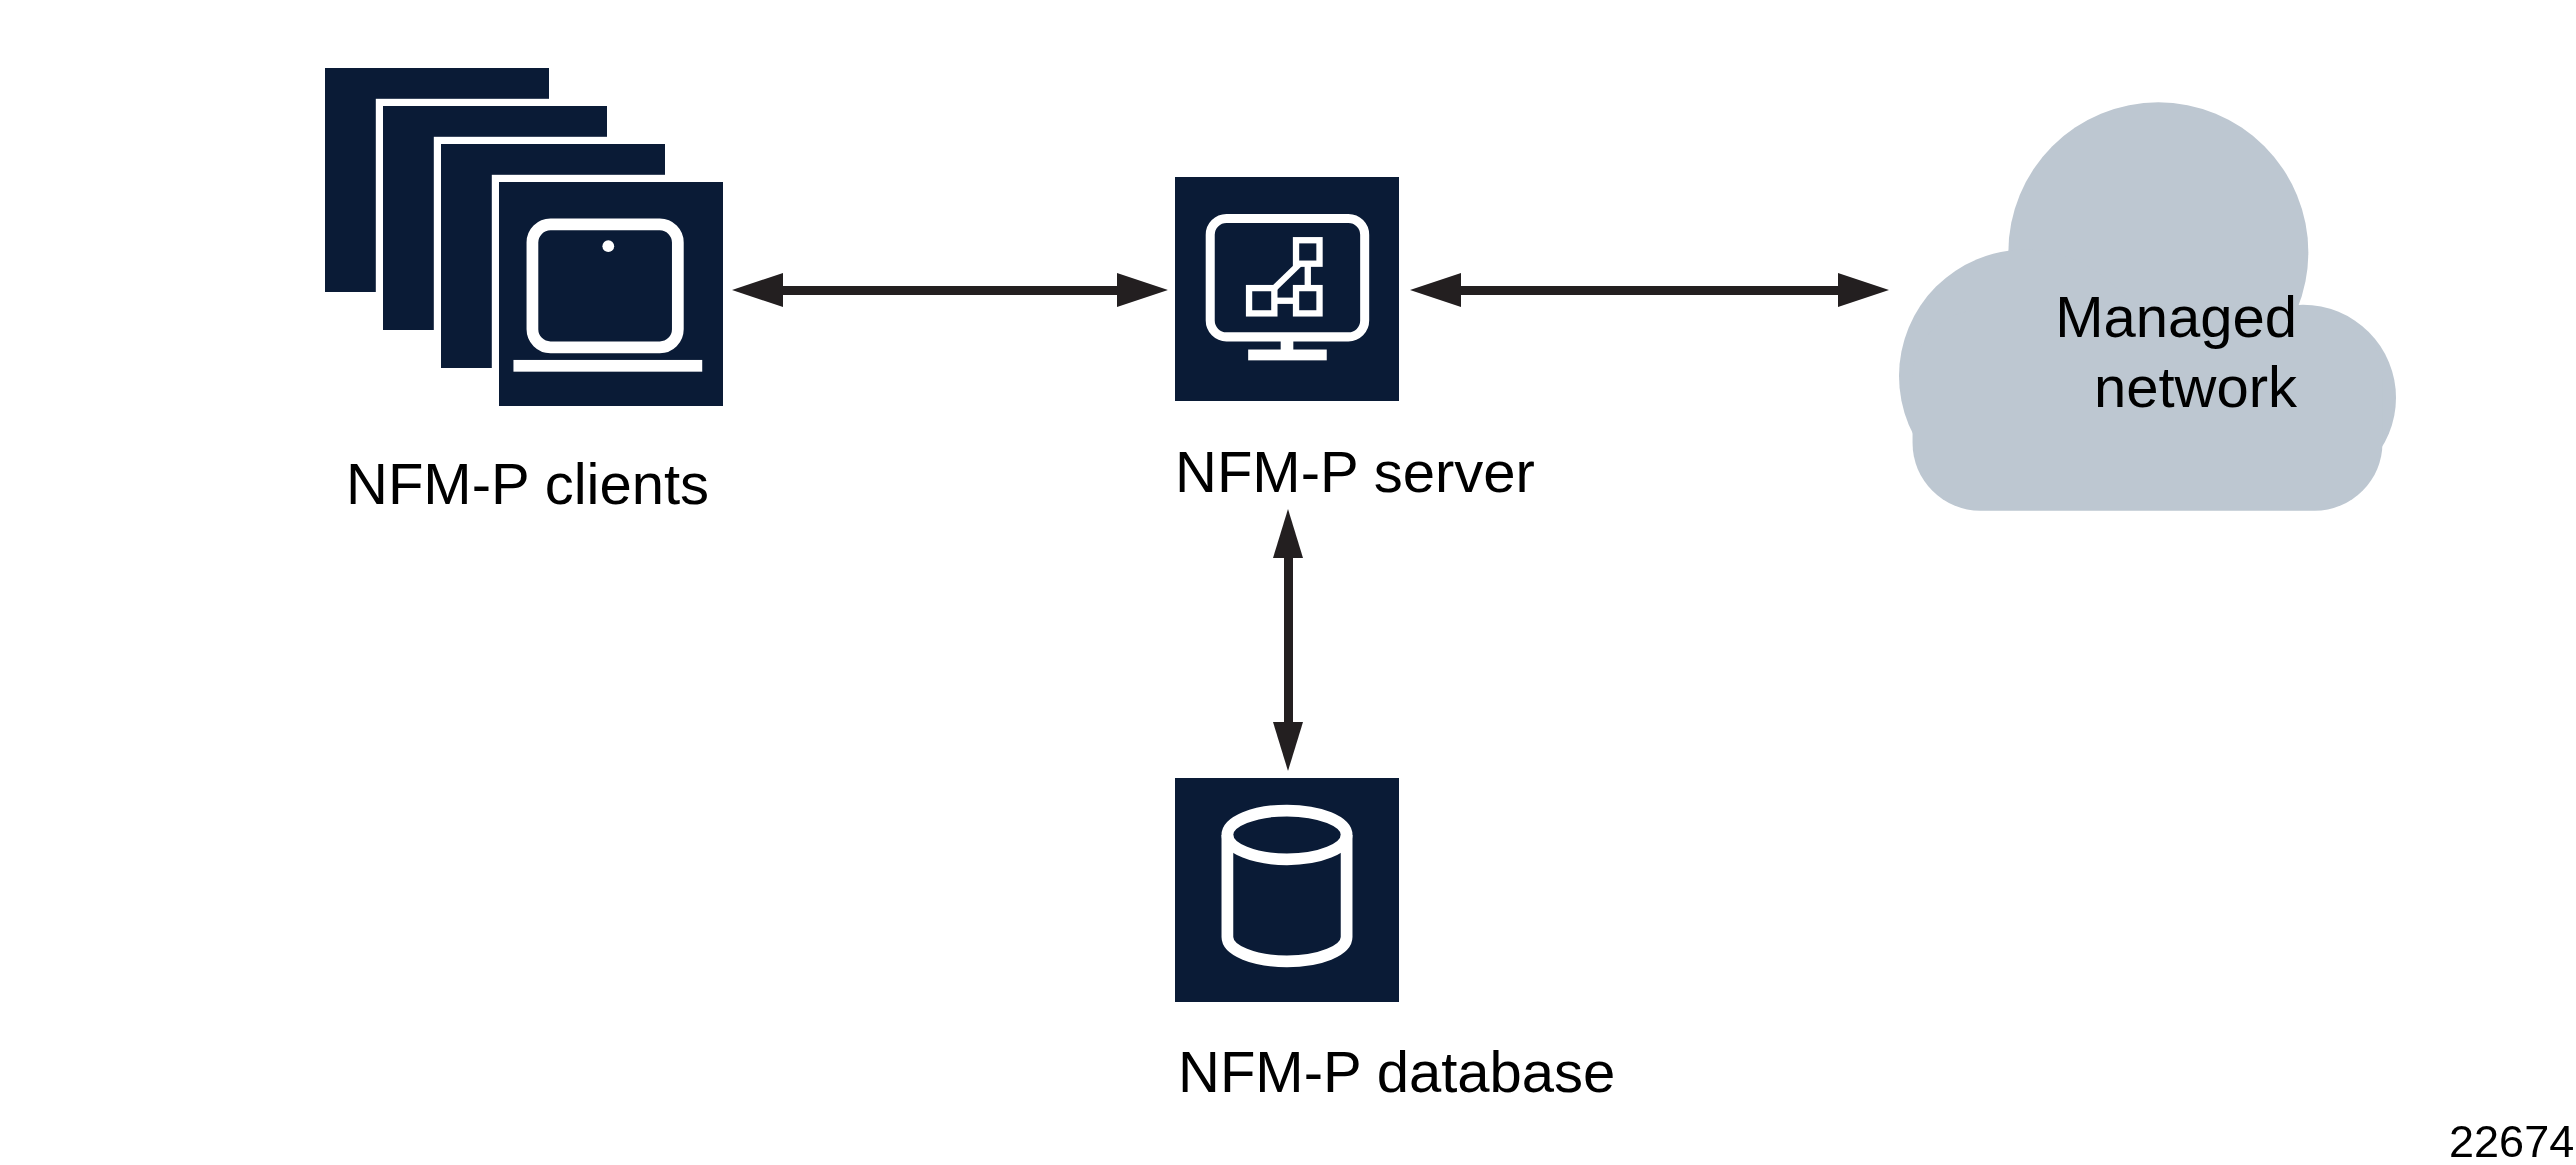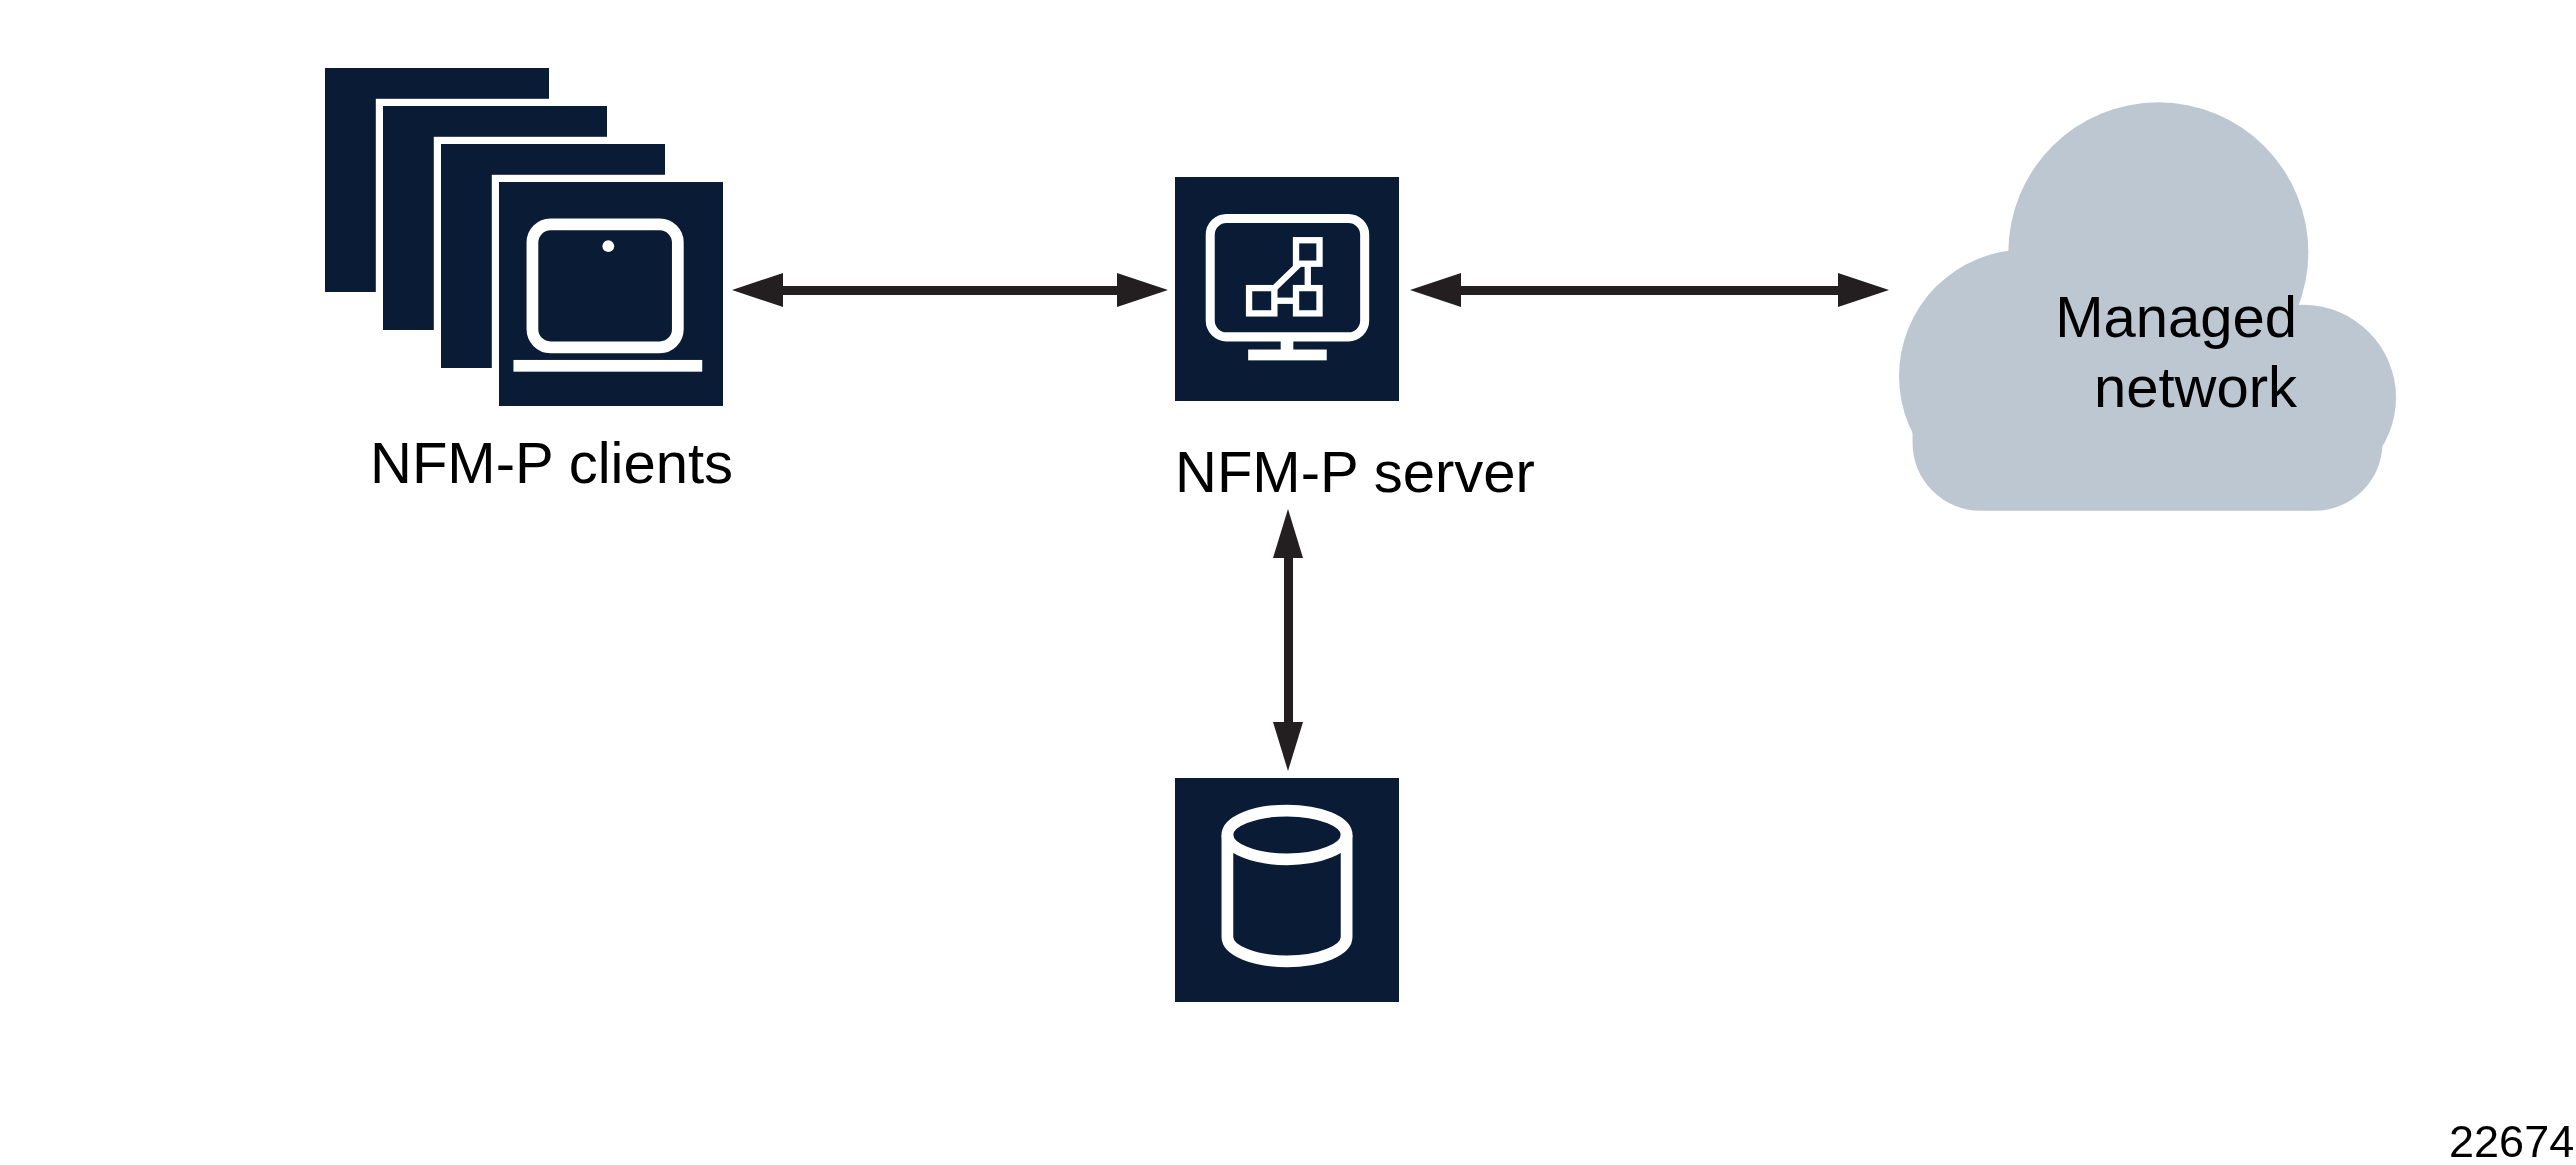--- a/index.html
+++ b/index.html
@@ -40,21 +40,21 @@
   
   .cloud-svg { position: absolute; left: 1899px; top: 102px; }
   
   .label {
     position: absolute;
     font-size: 58px;
     line-height: 69px;
     white-space: nowrap;
     color: var(--text);
   }
-  .clients-label  { left: 346px;  top: 428px; margin-left: 24px; }
+  .clients-label  { left: 346px;  top: 449px; }
   .server-label   { left: 1175px; top: 437px; }
   .database-label { left: 1178px; top: 1037px; }
   .cloud-label {
     left: 2035px; top: 282px;
     width: 262px;
     line-height: 70px;
     white-space: normal;
     text-align: right;
   }
   .fig-number {
@@ -158,17 +158,18 @@
     <span class="shaft"></span>
     <span class="head-b"></span>
   </div>
 
   <div class="sq database-node">
     <svg width="224" height="224" viewBox="0 0 248 248" aria-hidden="true">
       <ellipse cx="124" cy="63" rx="66" ry="27" fill="none" stroke="#ffffff" stroke-width="13"></ellipse>
       <path d="M 58 63 L 58 176 A 66 27 0 0 0 190 176 L 190 63" fill="none" stroke="#ffffff" stroke-width="13"></path>
     </svg>
   </div>
+  <div class="label database-label">NFM-P database</div>
 
   <div class="fig-number">22674</div>
 
 </div>
 
 
 </body></html>

